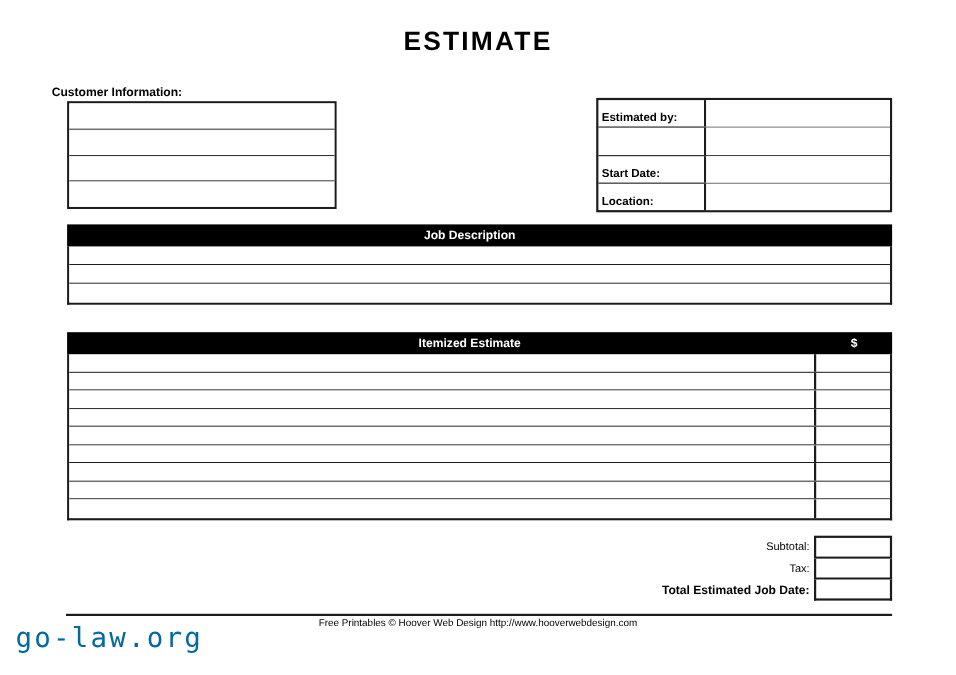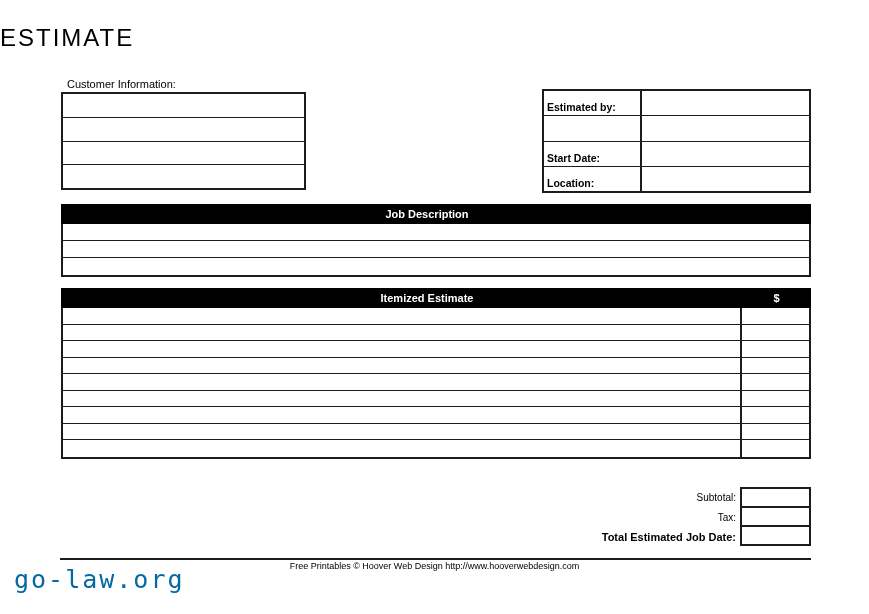--- a/index.html
+++ b/index.html
@@ -13,27 +13,27 @@
   html, body {
     width: 869px; height: 614px;
     background: var(--page-background);
     color: var(--text);
     font-family: "Liberation Sans", sans-serif;
   }
   .sheet { position: relative; width: 869px; height: 614px; overflow: hidden; background: var(--page-background); }
 
   .title {
     position: absolute; top: 24px; left: 0; width: 100%;
-    font-size: 24px; font-weight: 400;
+    text-align: center; font-size: 24px; font-weight: 700;
     letter-spacing: 2px; color: var(--text);
   }
 
   .customer-label {
-    position: absolute; left: 67px; top: 78px;
-    font-size: 11px; font-weight: 400; text-align: right;
+    position: absolute; left: 47px; top: 78px;
+    font-size: 11px; font-weight: 700; text-align: right;
   }
   .customer-table {
     position: absolute; left: 61px; top: 92px; width: 245px; height: 98px;
     border: 2px solid var(--border);
     display: flex; flex-direction: column;
   }
   .c-row { flex: 1; border-bottom: 1.5px solid var(--border); background: #fff; }
   .customer-table .c-row:last-child { border-bottom: none; }
 
   .details-table {
@@ -46,21 +46,21 @@
   .d-label {
     width: 98px; border-right: 2px solid var(--border);
     font-size: 10.5px; font-weight: 700;
     display: flex; align-items: flex-end;
     padding: 0 1px 2px 3px;
   }
   .d-value { flex: 1; background: #fff; }
 
   .section { position: absolute; left: 61px; width: 750px; }
   .job-section { top: 204px; text-decoration: underline; }
-  .itemized-section { top: 288px; }
+  .itemized-section { top: 302px; }
 
   .bar {
     position: relative; height: 20px;
     background: var(--bar-background); color: var(--bar-text);
     font-size: 11px; font-weight: 700;
     display: flex; align-items: center; justify-content: center;
     padding-right: 18px;
   }
   .bar-dollar {
     position: absolute; right: 0; top: 0; width: 69px; height: 100%;

